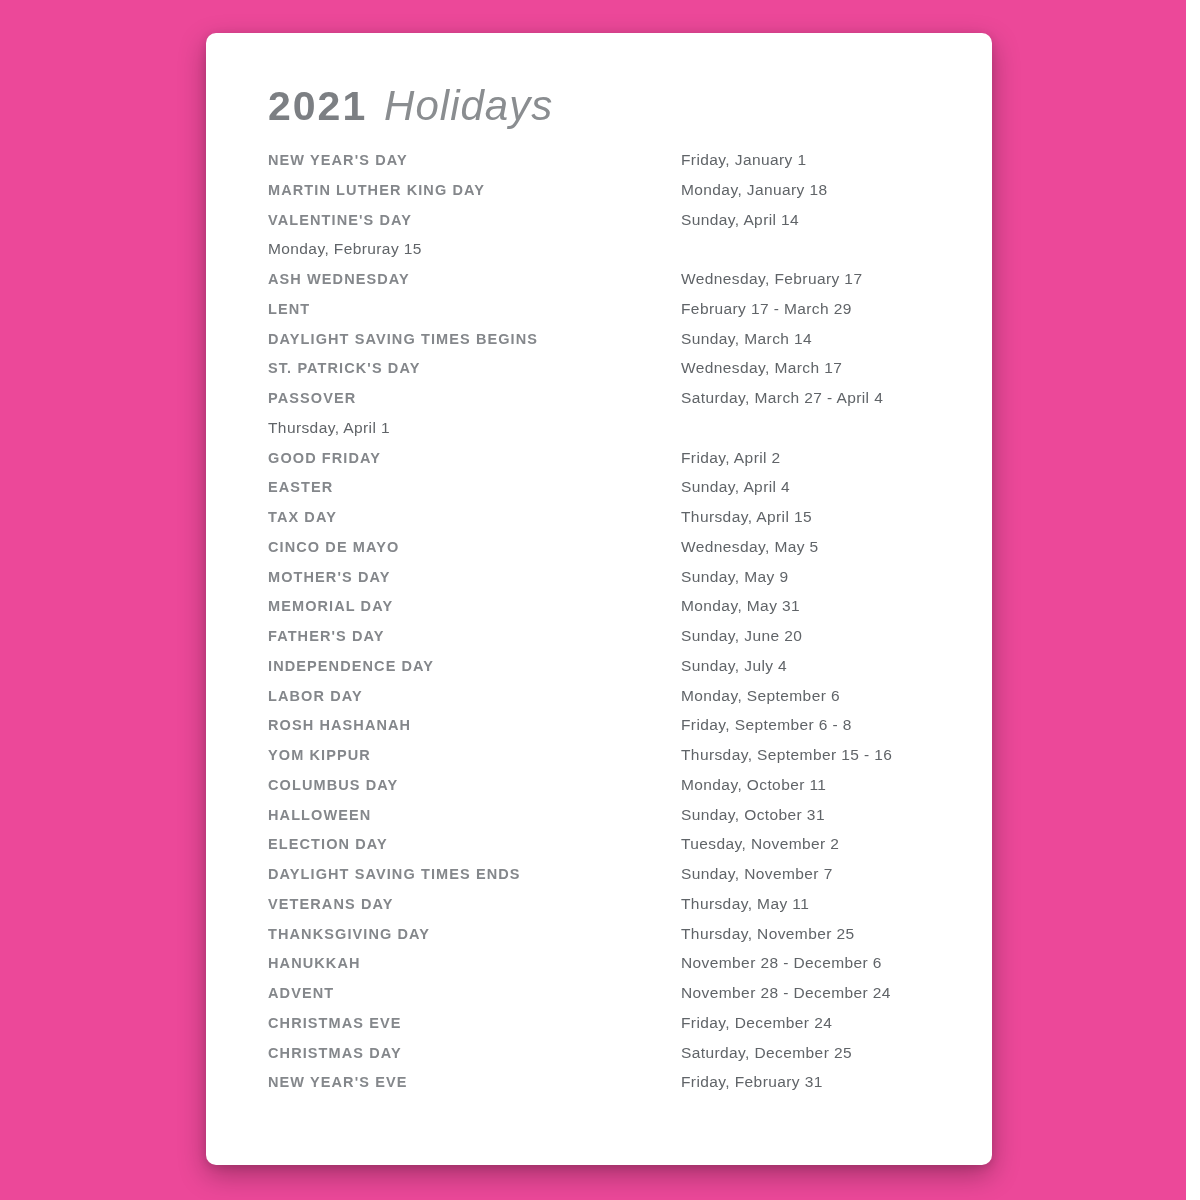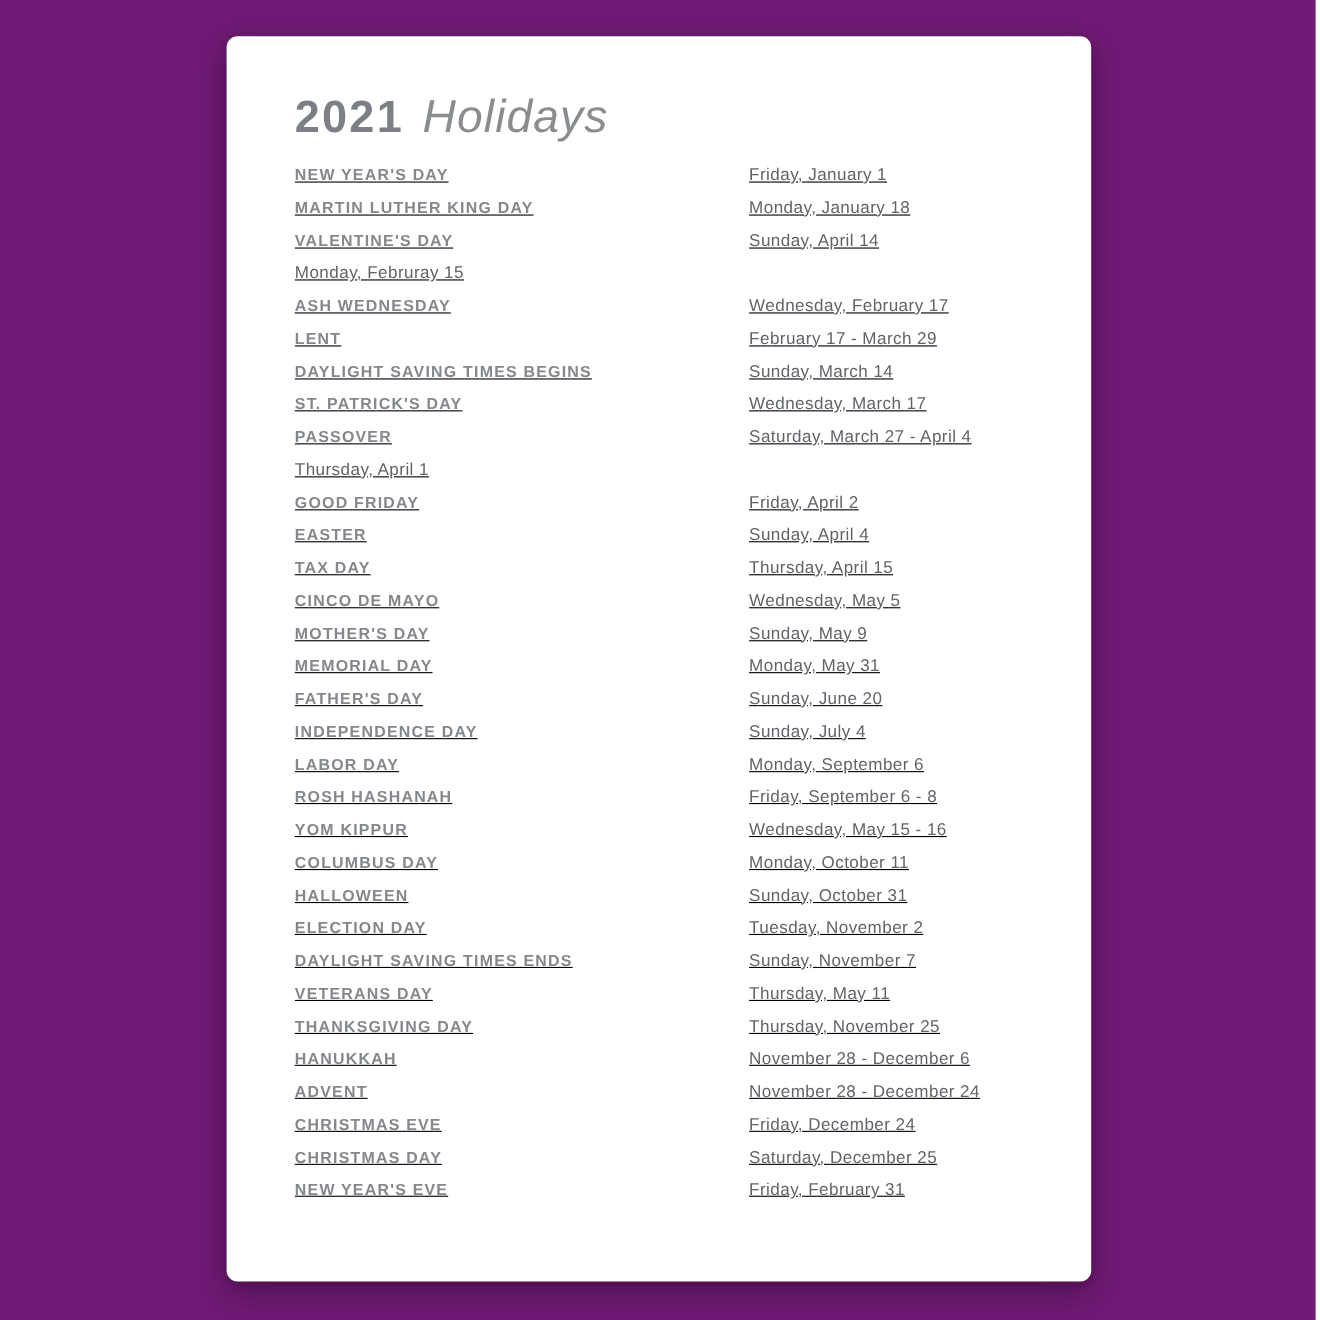--- a/index.html
+++ b/index.html
@@ -8,22 +8,21 @@
     width: 1200px;
     height: 1200px;
     background: #ffffff;
     font-family: "Liberation Sans", sans-serif;
     overflow: hidden;
   }
   .stage {
     position: relative;
     width: 1186px;
     height: 1200px;
-    background: #701a75;
-    padding-left: 10px;
+    background: #ec4899;
   }
   .card {
     position: absolute;
     left: 206px;
     top: 33px;
     width: 786px;
     height: 1132px;
     background: #ffffff;
     border-radius: 10px;
     box-shadow: 0 10px 28px rgba(0,0,0,0.30), 0 2px 8px rgba(0,0,0,0.12);
@@ -45,21 +44,20 @@
   .title-word {
     font-size: 42px;
     font-style: italic;
     font-weight: 400;
     letter-spacing: 1px;
     color: #8a8d90;
     margin-left: 8px;
   }
   .holiday-list {
     margin-top: 24px;
-    text-decoration: underline;
   }
   .holiday-row {
     display: flex;
     align-items: baseline;
     height: 29.75px;
   }
   .holiday-name {
     flex: 0 0 413px;
     font-size: 14.5px;
     font-weight: 700;
@@ -178,21 +176,21 @@
     <span class="holiday-date">Monday, September 6</span>
   </div>
 
   <div class="holiday-row">
     <span class="holiday-name">ROSH HASHANAH</span>
     <span class="holiday-date">Friday, September 6 - 8</span>
   </div>
 
   <div class="holiday-row">
     <span class="holiday-name">YOM KIPPUR</span>
-    <span class="holiday-date">Wednesday, May 15 - 16</span>
+    <span class="holiday-date">Thursday, September 15 - 16</span>
   </div>
 
   <div class="holiday-row">
     <span class="holiday-name">COLUMBUS DAY</span>
     <span class="holiday-date">Monday, October 11</span>
   </div>
 
   <div class="holiday-row">
     <span class="holiday-name">HALLOWEEN</span>
     <span class="holiday-date">Sunday, October 31</span>

